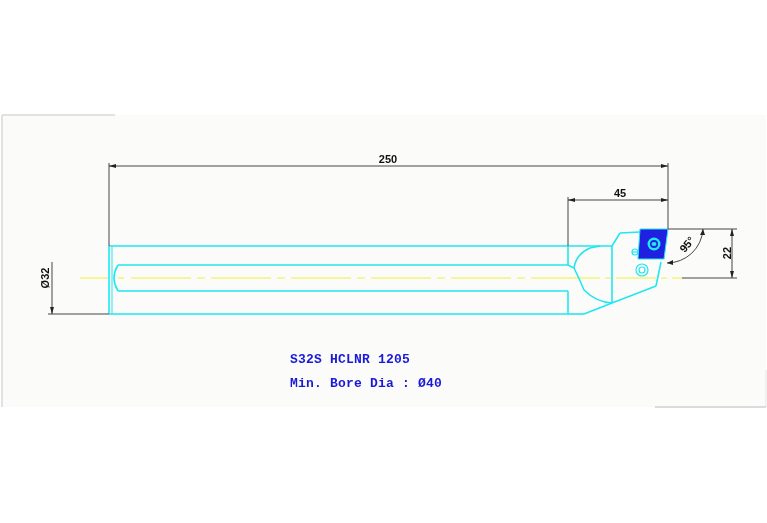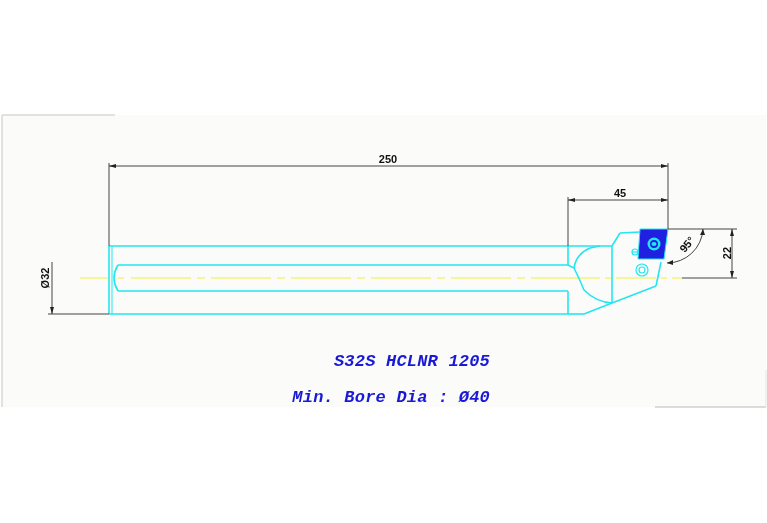--- a/index.html
+++ b/index.html
@@ -1,23 +1,23 @@
 <!DOCTYPE html>
 <html><head>
 <meta charset="utf-8">
 <style>
   html, body { margin: 0; padding: 0; background: #ffffff; }
   body { width: 767px; height: 523px; position: relative; overflow: hidden;
          font-family: "Liberation Sans", sans-serif; }
   #sheet { position: absolute; left: 0; top: 0; width: 767px; height: 523px; }
-  .caption { position: absolute; left: 290px; width: 200px; text-align: right;
+  .caption { position: absolute; left: 290px; width: 200px; text-align: left;
              font-family: "Liberation Mono", "DejaVu Sans Mono", monospace;
-             font-weight: bold; font-size: 17px; color: #1a1ad6; letter-spacing: 0.2px; font-style: italic; }
+             font-weight: bold; font-size: 13px; color: #1a1ad6; letter-spacing: 0.2px; }
   #cap1 { top: 352px; }
-  #cap2 { top: 388px; }
+  #cap2 { top: 376px; }
   .dimtext { font-family: "Liberation Sans", sans-serif; font-weight: bold; font-size: 11px; fill: #111; }
 </style>
 </head>
 <body>
 
 <svg id="sheet" width="767" height="523" viewBox="0 0 767 523" xmlns="http://www.w3.org/2000/svg">
 
   <g>
     <rect x="2" y="115" width="764" height="292" fill="#fbfcfa"></rect>
     <line x1="2" y1="115" x2="115" y2="115" stroke="#d8d8d8" stroke-width="1.5"></line>

